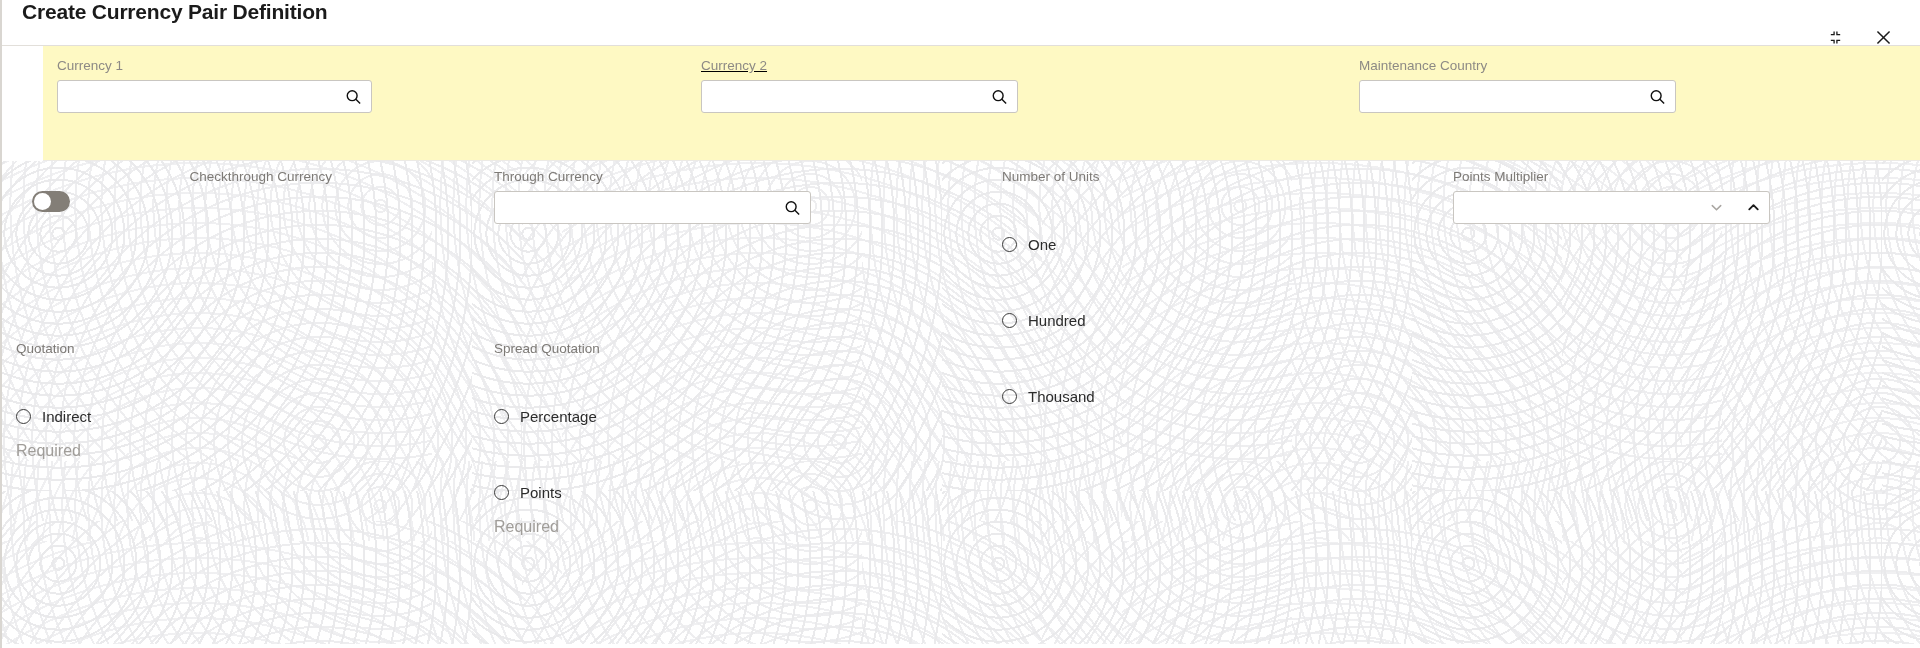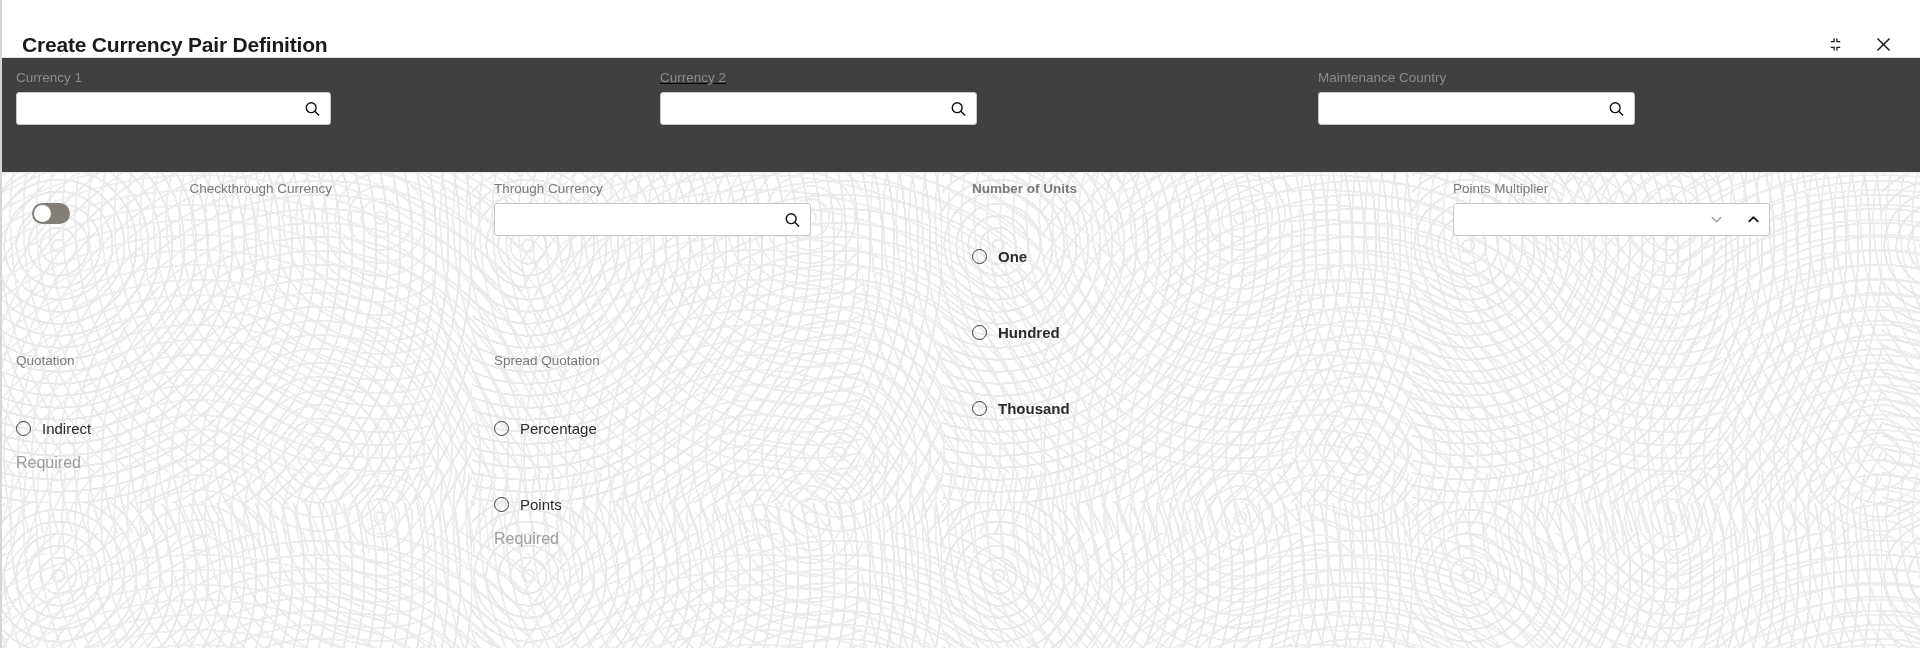--- a/index.html
+++ b/index.html
@@ -16,26 +16,27 @@
     position: relative;
     width: 1920px;
     height: 648px;
     border-left: 2px solid #d9d6d1;
     background: #ffffff;
   }
 
   
   .header {
     position: relative;
-    height: 58px;
+    height: 46px;
     background: #ffffff;
     border-bottom: 1px solid #e2dfda;
     display: flex;
-    align-items: flex-end;
+    align-items: flex-start;
     padding: 0 24px 0 20px;
+    flex-direction: column;
   }
   .header-title {
     font-size: 21px;
     font-weight: bold;
     color: #1b1b1b;
     letter-spacing: -0.2px;
     white-space: nowrap;
   }
   .header-actions {
     margin-left: auto;
@@ -45,25 +46,26 @@
   }
   .icon-btn {
     width: 26px; height: 26px;
     display: flex; align-items: center; justify-content: center;
     cursor: pointer;
     background: transparent; border: 0; padding: 0;
   }
 
   
   .band-cream {
-    background: #404040;
+    background: #fef9c3;
     border-bottom: 1px solid #eceae6;
     height: 115px;
     position: relative;
     padding-top: 12px;
+    margin-left: 41px;
   }
 
   
   .band-body {
     position: relative;
     height: 483px;
     background-color: #ffffff;
     background-image:
       repeating-radial-gradient(circle at 12% 22%, rgba(0,0,0,0) 0 5px, rgba(233,233,235,0.95) 5px 7px, rgba(0,0,0,0) 7px 12px),
       repeating-radial-gradient(circle at 61% 78%, rgba(0,0,0,0) 0 6px, rgba(235,235,237,0.9) 6px 8px, rgba(0,0,0,0) 8px 14px),
@@ -108,21 +110,21 @@
   
   .row1 { position: absolute; top: 12px; left: 0; width: 100%; }
   .col-c1 { position: absolute; left: 14px;   width: 315px; }
   .col-c2 { position: absolute; left: 658px;  width: 317px; text-decoration: underline; }
   .col-mc { position: absolute; left: 1316px; width: 317px; }
 
   
   .row2 { position: absolute; top: 172px; left: 0; width: 100%; }
   .col-ctc { position: absolute; left: 30px;  width: 300px; text-align: right; }
   .col-tc  { position: absolute; left: 492px; width: 317px; }
-  .col-nou { position: absolute; left: 970px; width: 280px; font-weight: bold; }
+  .col-nou { position: absolute; left: 1000px; width: 280px; }
   .col-pm  { position: absolute; left: 1451px; width: 317px; }
 
   
   .row3 { position: absolute; top: 345px; left: 0; width: 100%; }
   .col-q  { position: absolute; left: 14px;  width: 330px; }
   .col-sd { position: absolute; left: 492px; width: 330px; }
 
   
   .toggle {
     width: 38px; height: 21px;

